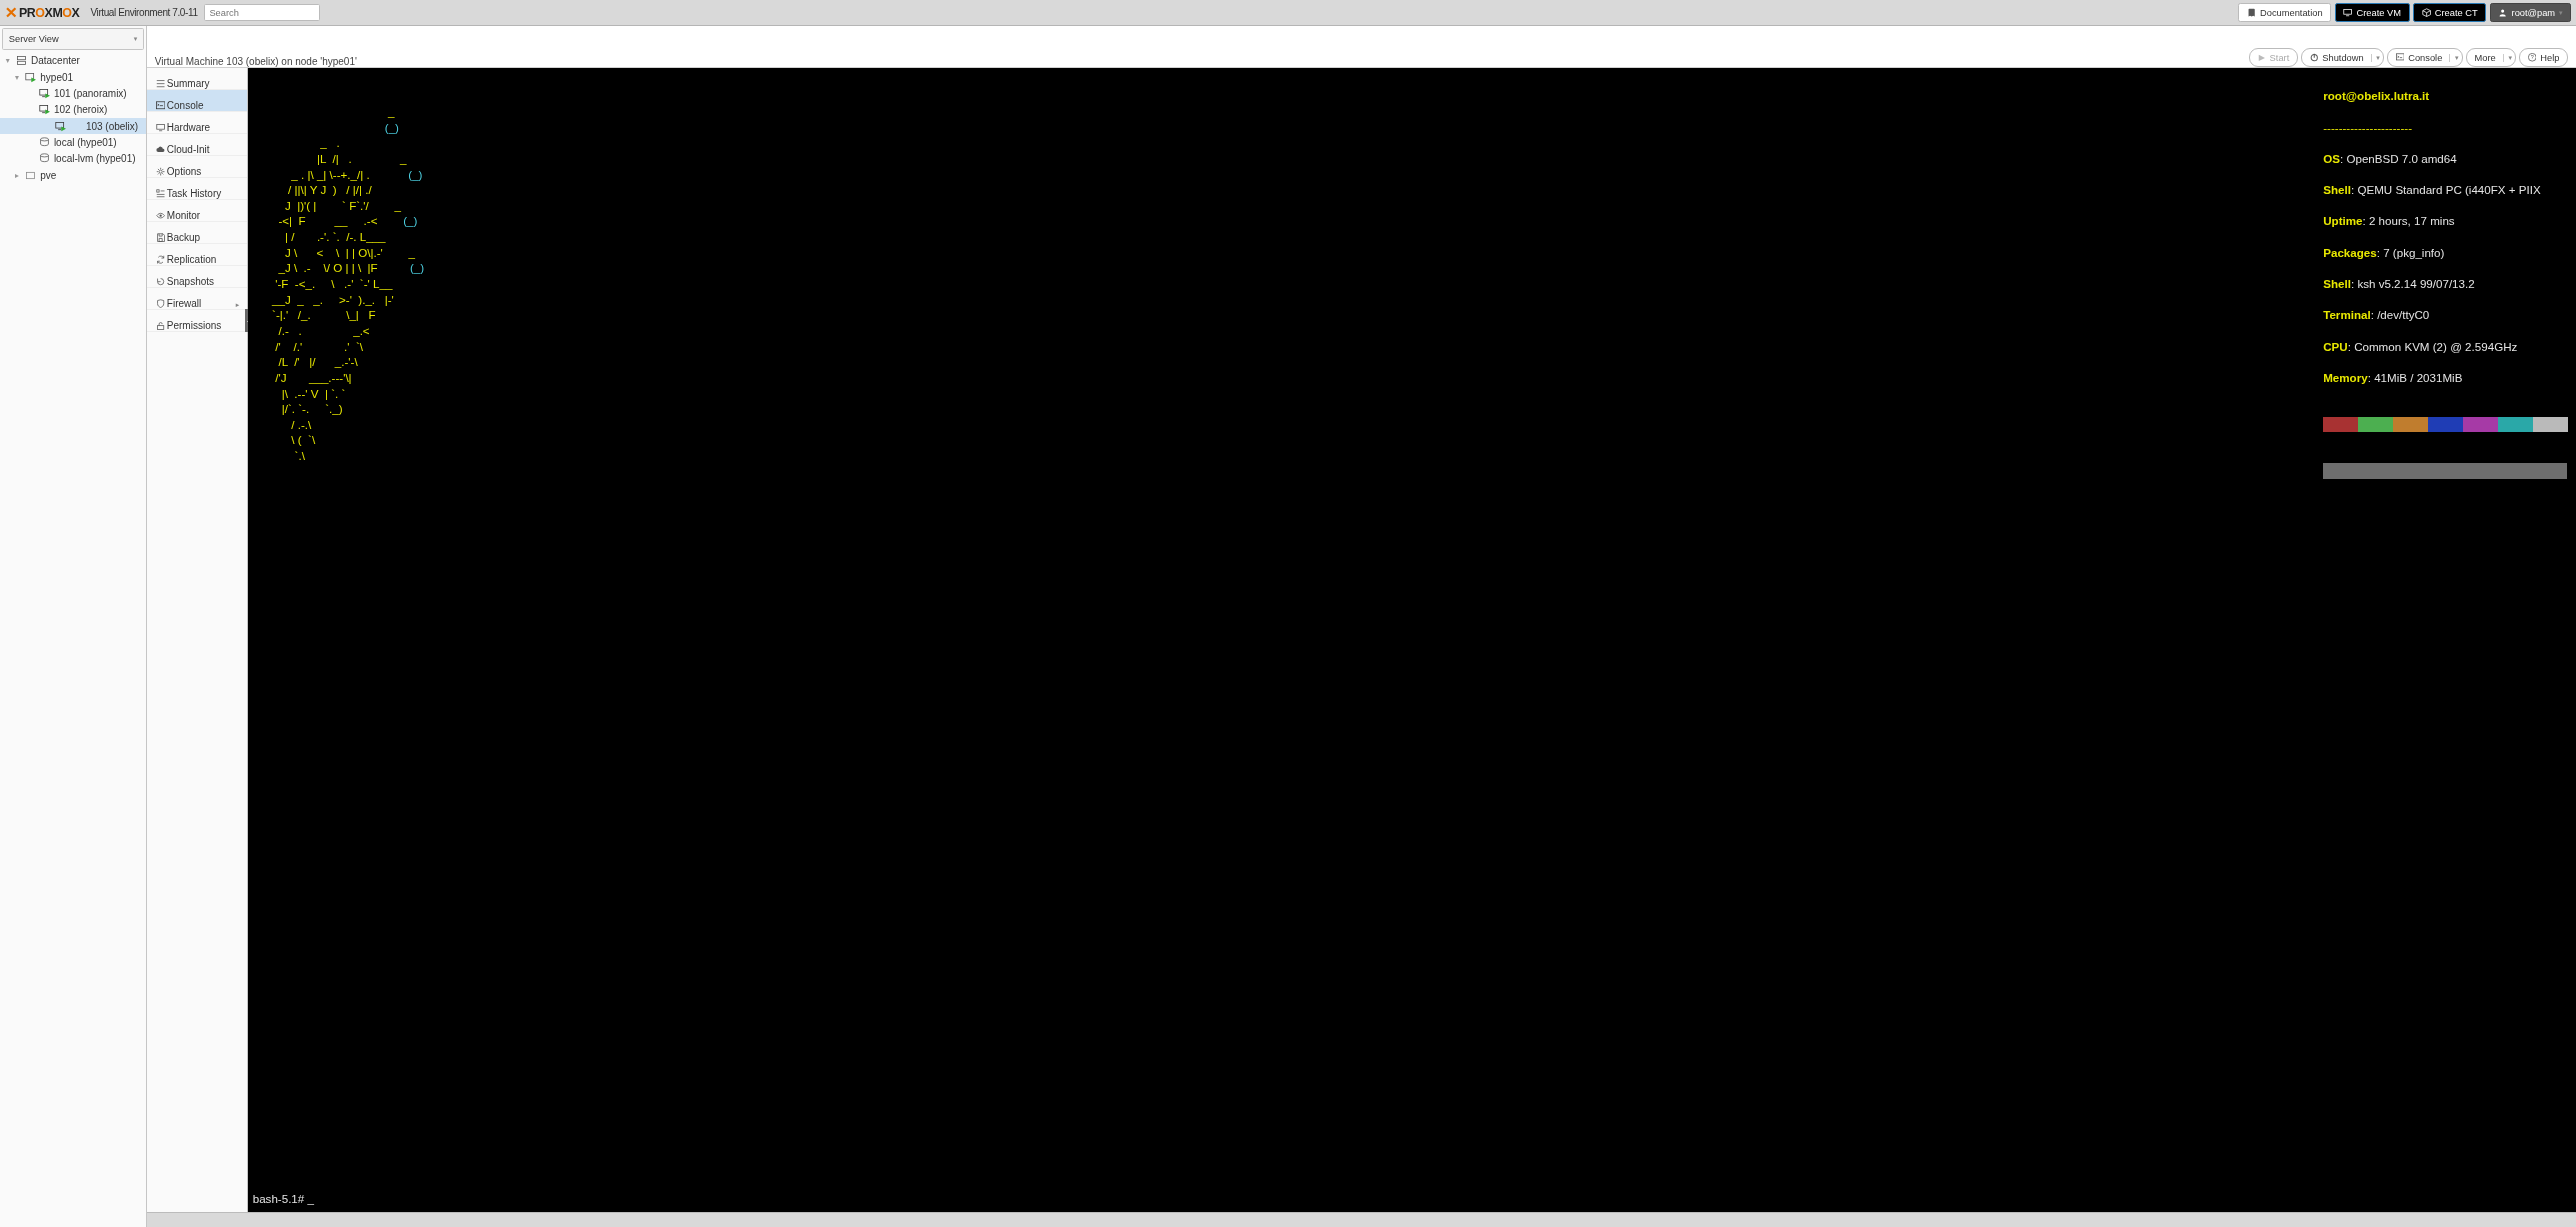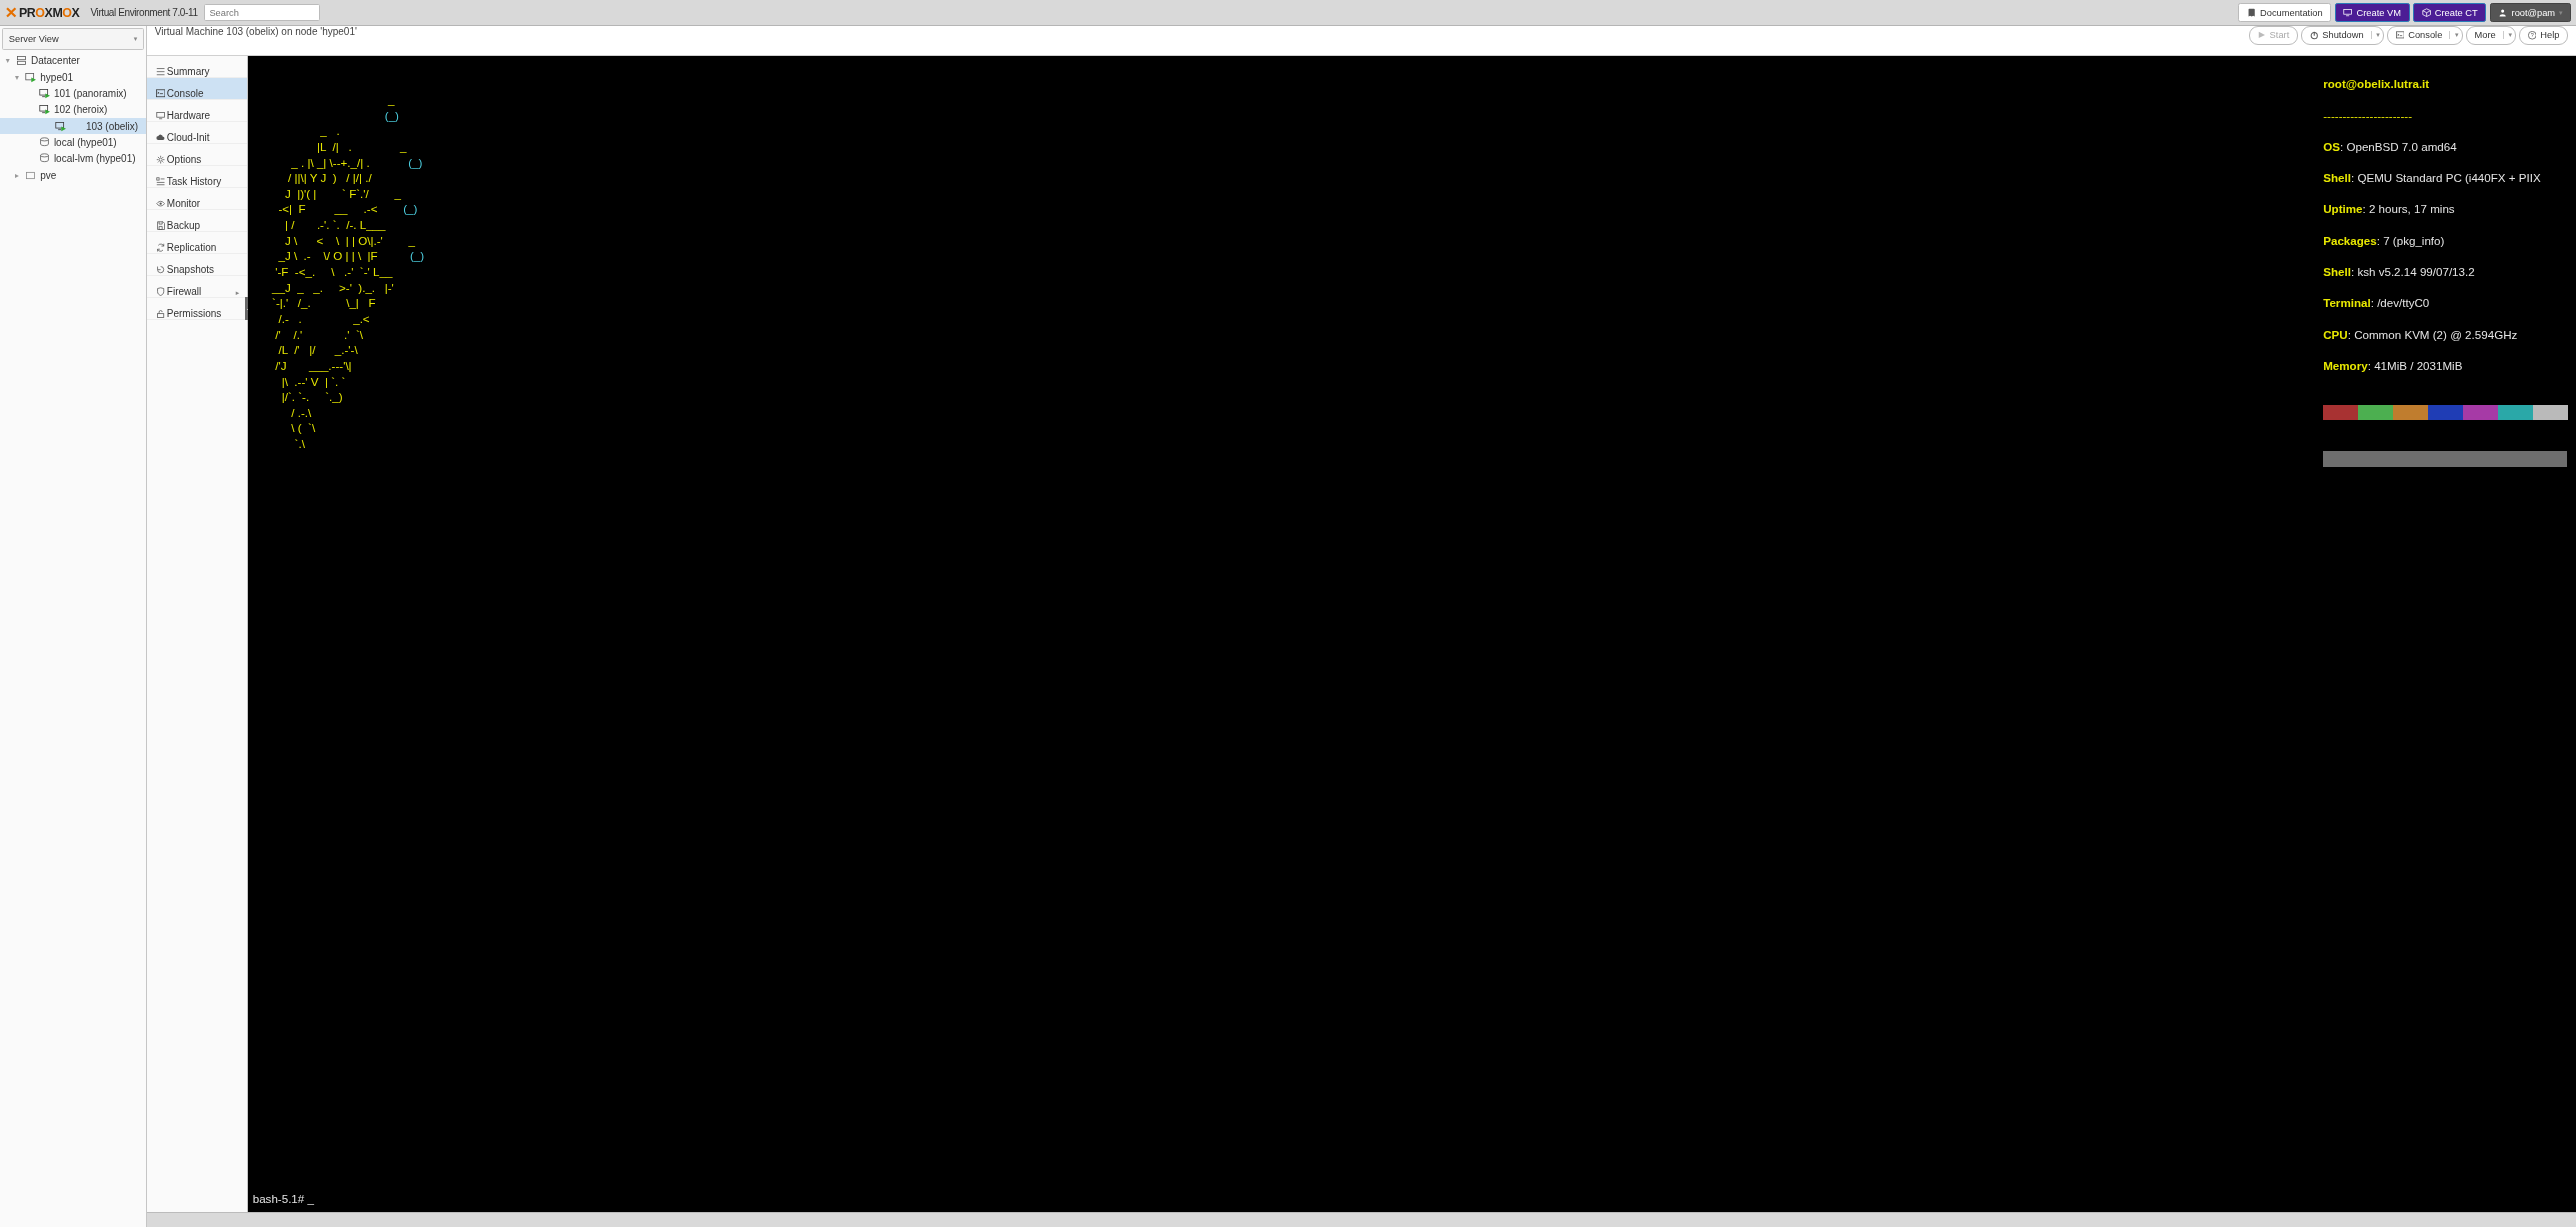--- a/index.html
+++ b/index.html
@@ -7,41 +7,41 @@
 
 
 .header { display: flex; align-items: center; height: 26px; background: #d9d9d9; padding: 0 4.7px; border-bottom: 0.8px solid #b5b5b5; }
 .logo { display: flex; align-items: center; font-weight: 700; font-size: 12.4px; letter-spacing: -0.4px; color: #222; }
 .logo-x { color: #e57000; font-weight: 900; font-size: 15.5px; margin-right: 1.6px; }
 .logo-text .o { color: #e57000; }
 .version { font-size: 10px; color: #333; margin-left: 11px; font-weight: 400; }
 .search-box { margin-left: 6.2px; width: 116px; height: 17px; border: 0.8px solid #bbb; border-radius: 1.6px; padding: 0 4.7px; font-size: 9.3px; background: #fff; }
 .header-spacer { flex: 1; }
 .hdr-btn { display: inline-flex; align-items: center; height: 18.6px; padding: 0 7.8px; margin-left: 3.1px; border: 0.8px solid #bbb; border-radius: 2.3px; background: #fff; font-size: 9.3px; cursor: pointer; gap: 3.9px; }
-.hdr-btn.primary { background: #4c1d95; border-color: #2a7cb8; color: #fff; }
+.hdr-btn.primary { background: #000000; border-color: #2a7cb8; color: #fff; }
 .hdr-btn.dark { background: #555; border-color: #444; color: #fff; }
 .hdr-btn .ico { width: 9.3px; height: 9.3px; display: inline-flex; align-items: center; justify-content: center; }
 
 
 .main { display: flex; height: calc(100vh - 26px); }
 
 
 .tree-panel { width: 147px; background: #fafafa; border-right: 0.8px solid #c5c5c5; display: flex; flex-direction: column; }
 .tree-header { height: 22px; border-bottom: 0.8px solid #d0d0d0; display: flex; align-items: center; padding: 0 6.2px; font-size: 9.3px; background: #f5f5f5; border: 0.8px solid #c5c5c5; margin: 1.6px; border-radius: 1.6px; justify-content: space-between; }
 .tree { flex: 1; overflow: auto; padding-top: 1.6px; }
 .tree-node { display: flex; align-items: center; height: 16.3px; padding-left: 3.1px; font-size: 10px; cursor: pointer; white-space: nowrap; }
 .tree-node .arrow { width: 9.3px; text-align: center; color: #999; font-size: 7.8px; }
 .tree-node .nico { width: 12.4px; height: 12.4px; margin: 0 3.1px; display: inline-flex; align-items: center; justify-content: center; }
 .tree-node.selected { background: #cde1f3; gap: 16px; }
 .indent-1 { padding-left: 12.4px; }
 .indent-2 { padding-left: 26px; }
 
 
 .content { flex: 1; display: flex; flex-direction: column; background: #fff; }
-.content-header { display: flex; align-items: flex-start; height: 30px; padding: 0 7.8px; border-bottom: 0.8px solid #d0d0d0; }
+.content-header { display: flex; align-items: flex-end; height: 42px; padding: 0 7.8px; border-bottom: 0.8px solid #d0d0d0; }
 .content-title { font-size: 10px; color: #444; }
 .content-header-spacer { flex: 1; }
 .act-btn { display: inline-flex; align-items: center; height: 18.6px; padding: 0 7.8px; margin-left: 3.1px; border: 0.8px solid #bbb; border-radius: 9px; background: #fff; font-size: 9.3px; cursor: pointer; gap: 3.9px; }
 .act-btn.split { padding-right: 3.1px; }
 .act-btn .split-arrow { border-left: 0.8px solid #ccc; padding-left: 4.7px; margin-left: 3.1px; color: #888; }
 .act-btn.disabled { color: #aaa; }
 
 
 .content-body { display: flex; flex: 1; min-height: 0; }
 

